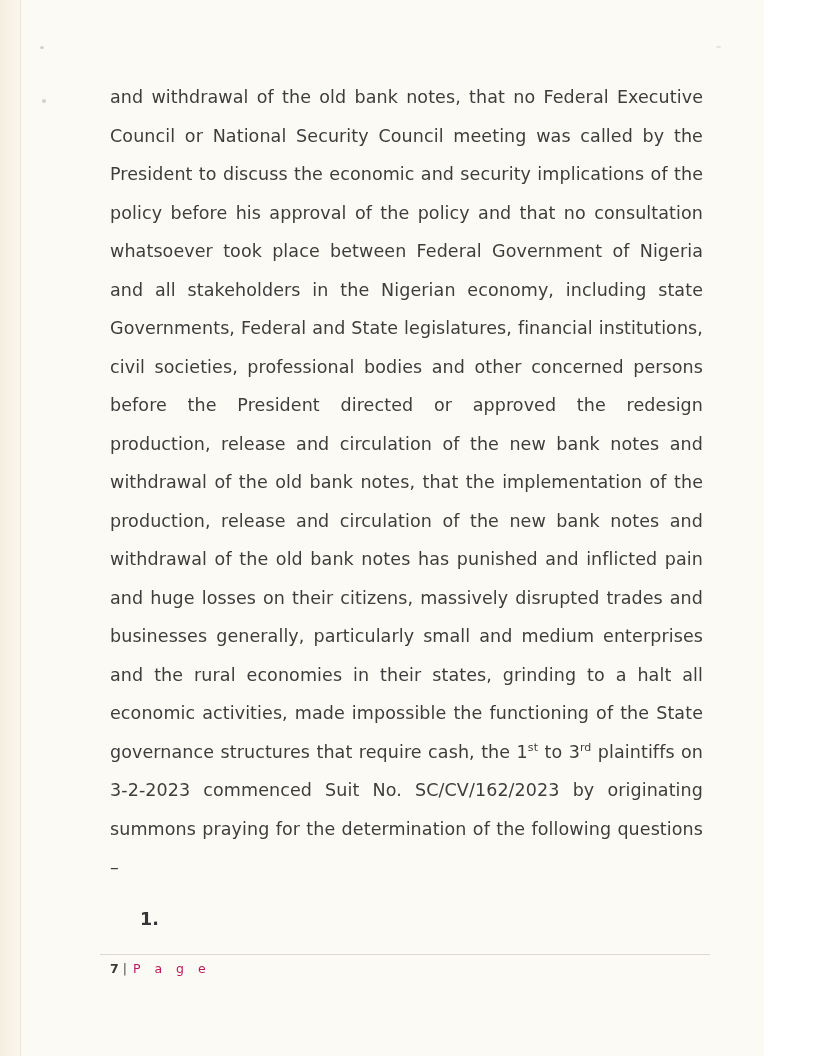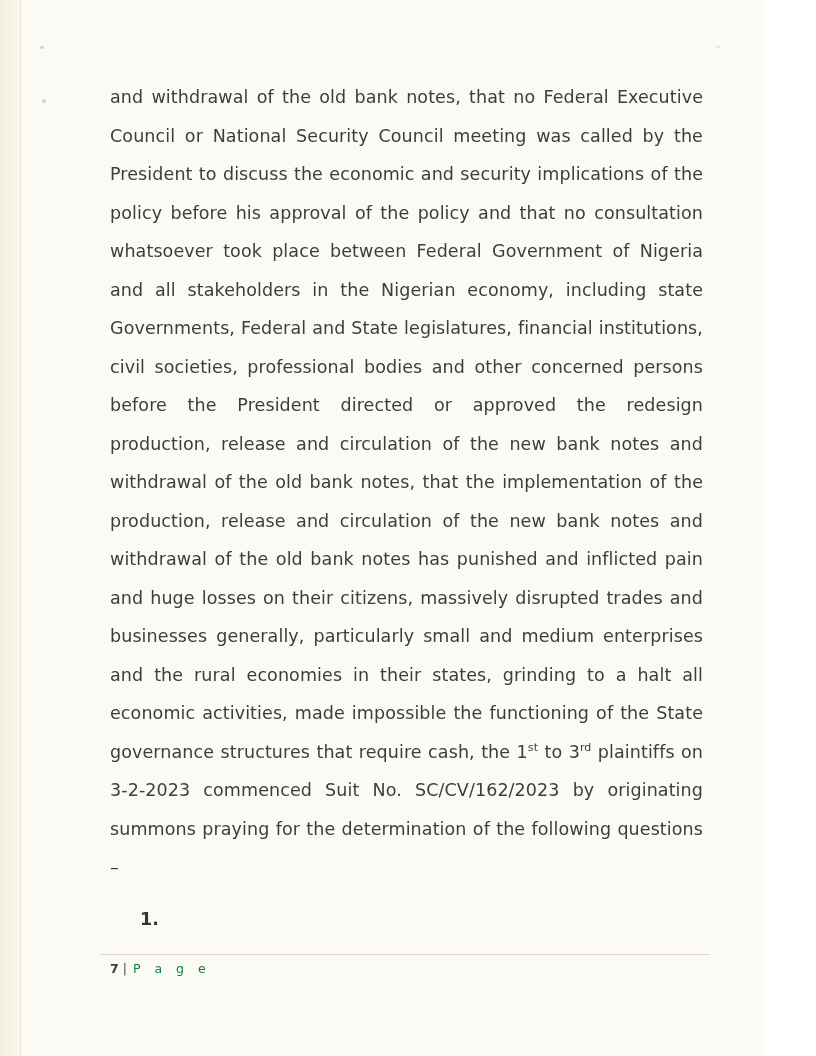--- a/index.html
+++ b/index.html
@@ -91,21 +91,21 @@
   .footer-page-number {
     font-weight: 700;
     color: #3a3a3a;
     margin-right: 4px;
   }
   .footer-separator {
     color: #4a4a4a;
     margin-right: 6px;
   }
   .footer-label {
-    color: #15803d;
+    color: #be185d;
     letter-spacing: 5px;
   }
 </style>
 </head>
 <body>
 
 <div class="page">
 
   <div class="scan-edge"></div>
   <div class="speck speck-1"></div>

